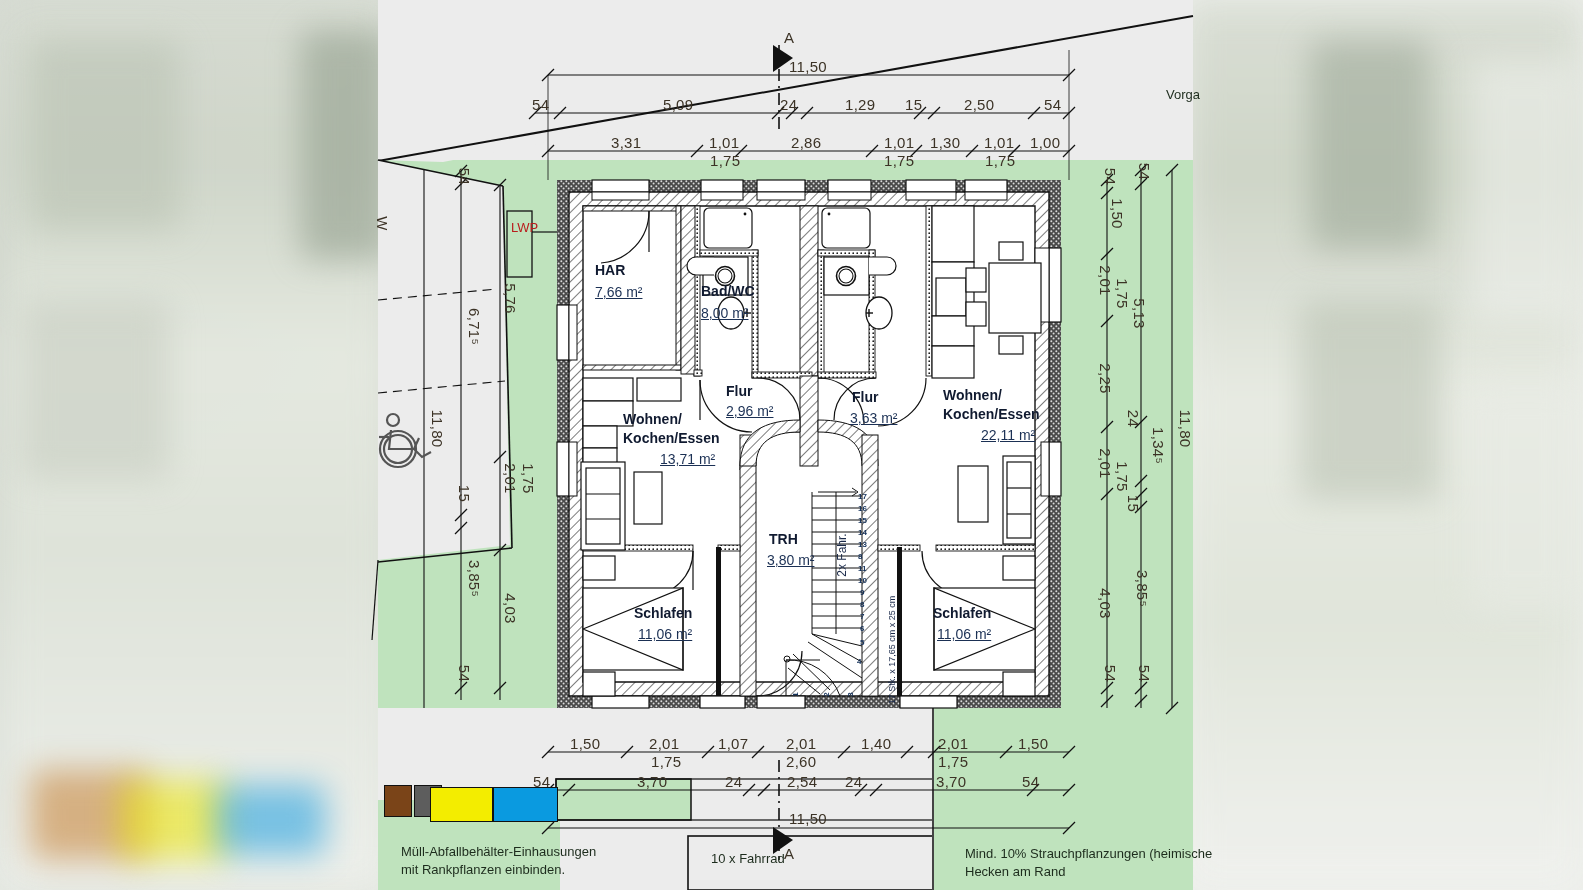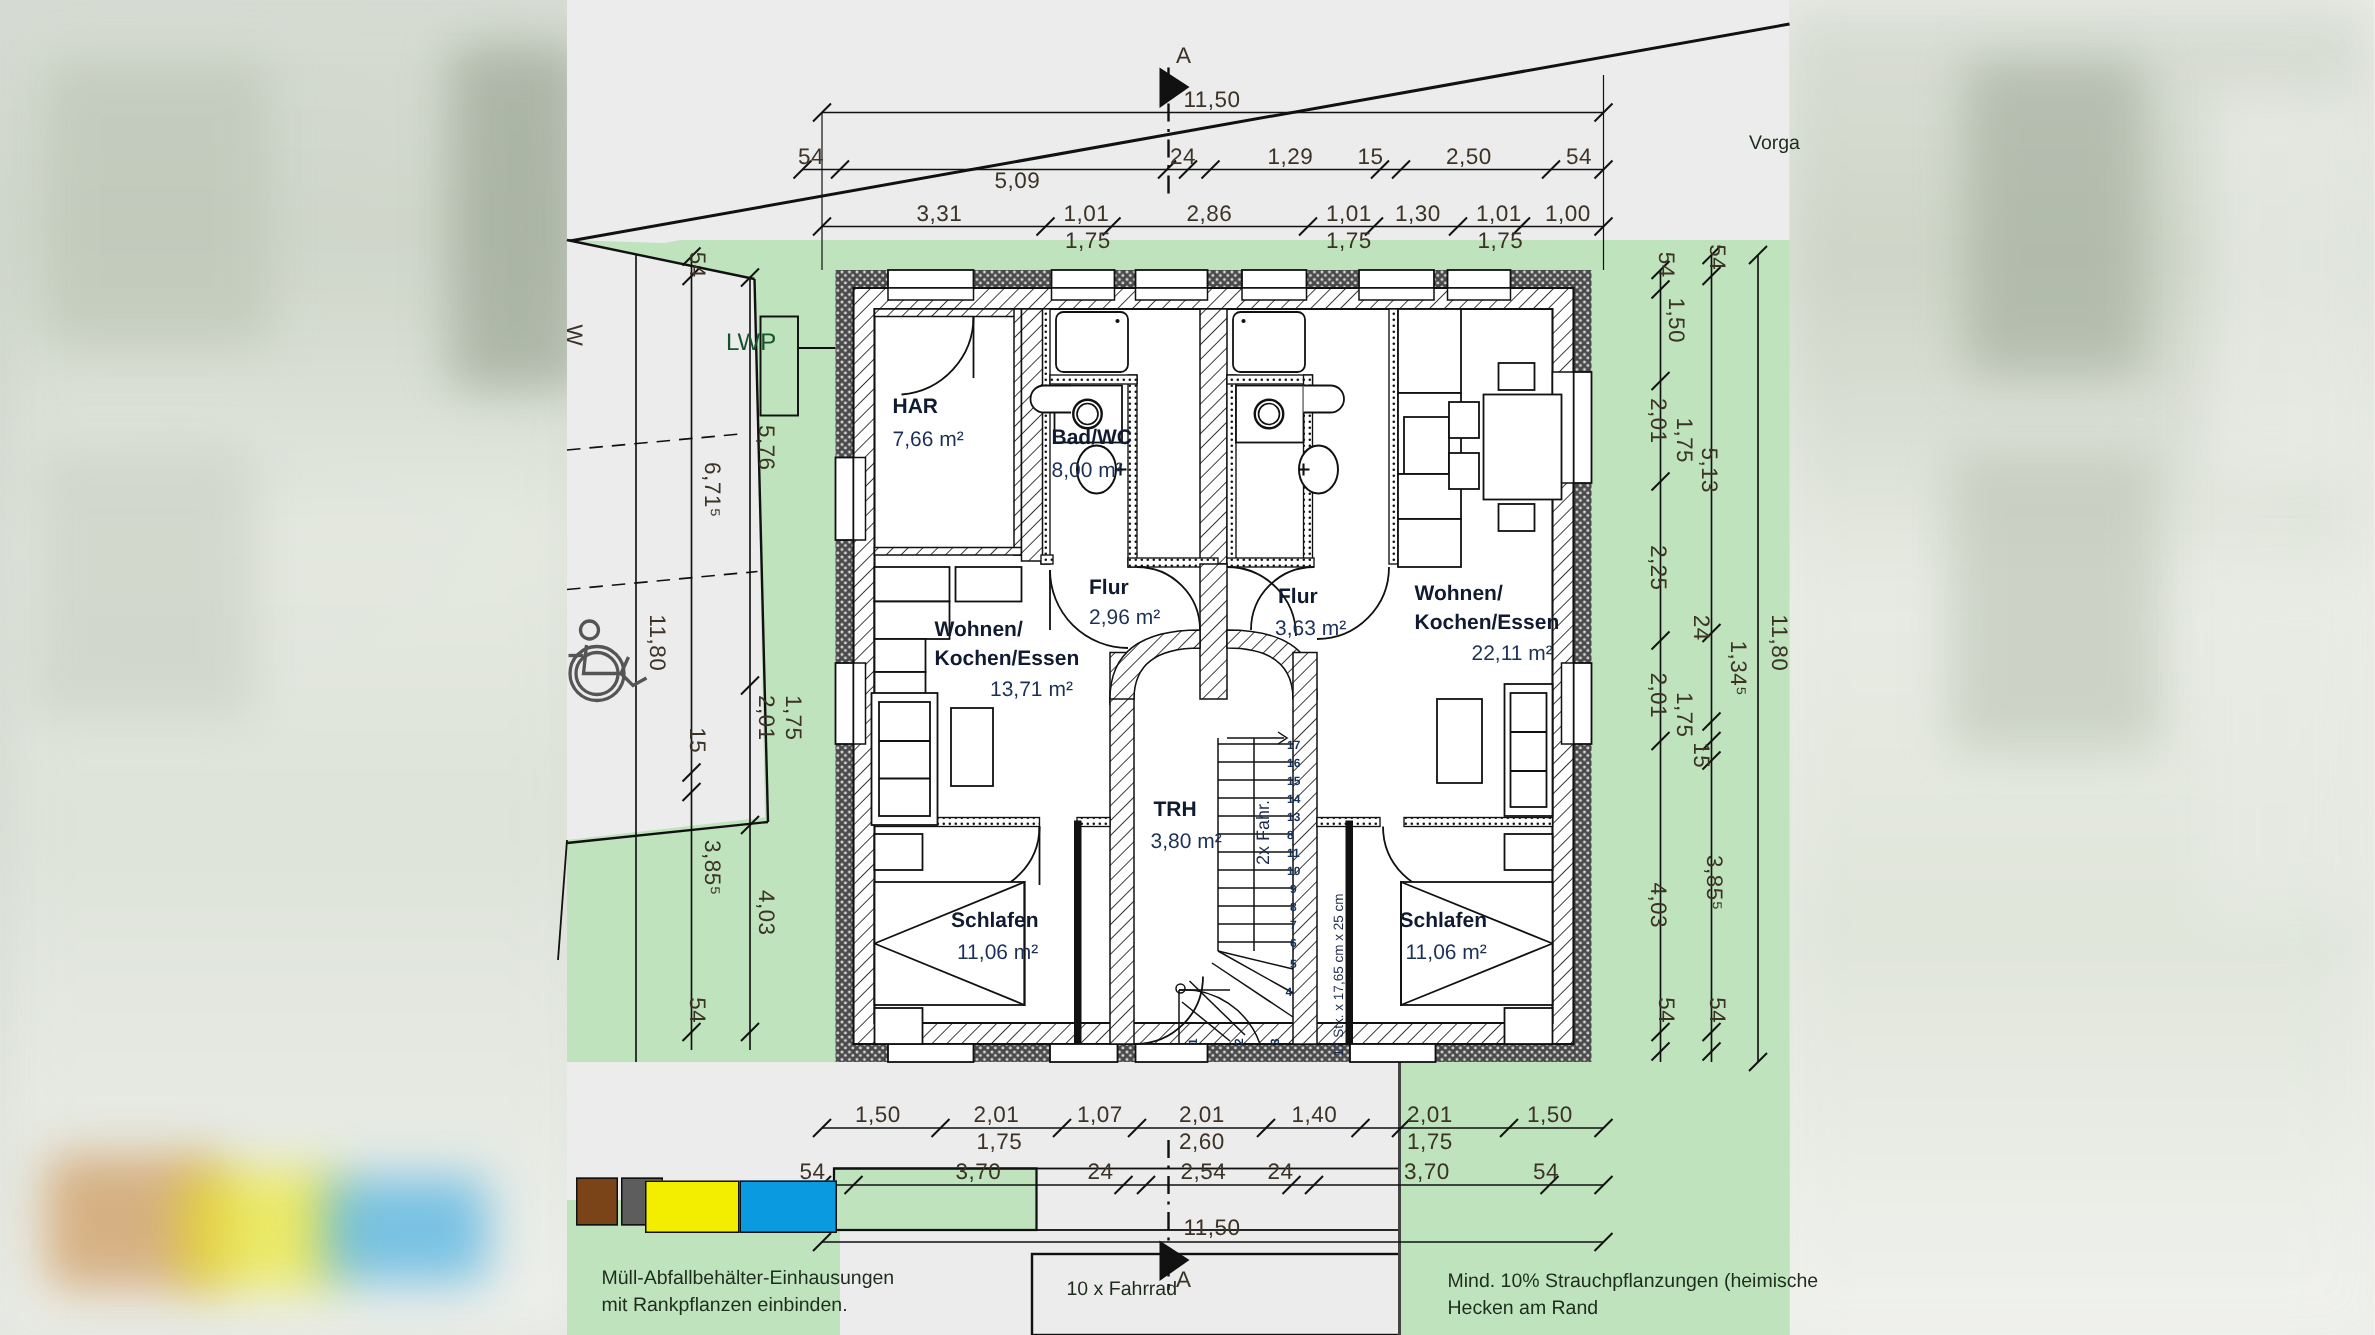--- a/index.html
+++ b/index.html
@@ -20,21 +20,21 @@
       filter:blur(18px);opacity:.95;}
   .blurdot{position:absolute;border-radius:10px;filter:blur(16px);opacity:.55;}
 
   svg{position:absolute;left:0;top:0;overflow:visible;}
 
   
   .t{position:absolute;white-space:nowrap;color:#1b2a4a;
      font-family:"Liberation Sans",sans-serif;}
   .dim{font-size:15px;color:#3c3326;letter-spacing:.3px;}
   .room{font-size:14px;font-weight:bold;color:#101a30;}
-  .area{font-size:14px;color:#1b3054;}
+  .area{font-size:14px;color:#1b3054;text-decoration:underline;}
   .note{font-size:13px;color:#1d2c1d;line-height:18px;text-align:center;}
   .rot90{transform:rotate(-90deg);}
   .rot90b{transform:rotate(90deg);}
 
   .stairno{position:absolute;font-size:8px;color:#16335c;font-weight:bold;}
 
   .bin{position:absolute;border:1.6px solid #111;}
 </style>
 </head>
 <body>
@@ -450,21 +450,21 @@
       <circle cx="393" cy="420" r="6"></circle>
       <path d="M391,430 L389,449 L414,449 L419,438"></path>
       <path d="M389,437 L379,437"></path>
       <path d="M414,449 L422,457 L431,452"></path>
     </g>
   </svg>
 
   <div class="t dim" style="left:789px;top:58px">11,50</div>
 
   <div class="t dim" style="left:532px;top:96px">54</div>
-  <div class="t dim" style="left:663px;top:112px">5,09</div>
+  <div class="t dim" style="left:663px;top:96px">5,09</div>
   <div class="t dim" style="left:780px;top:96px">24</div>
   <div class="t dim" style="left:845px;top:96px">1,29</div>
   <div class="t dim" style="left:905px;top:96px">15</div>
   <div class="t dim" style="left:964px;top:96px">2,50</div>
   <div class="t dim" style="left:1044px;top:96px">54</div>
 
   <div class="t dim" style="left:611px;top:134px">3,31</div>
   <div class="t dim" style="left:709px;top:134px">1,01</div>
   <div class="t dim" style="left:710px;top:152px">1,75</div>
   <div class="t dim" style="left:791px;top:134px">2,86</div>
@@ -526,21 +526,21 @@
   <div class="t dim rot90b" style="left:1136px;top:163px">54</div>
   <div class="t dim rot90b" style="left:1124px;top:305px">5,13</div>
   <div class="t dim rot90b" style="left:1140px;top:437px">1,34⁵</div>
   <div class="t dim rot90b" style="left:1125px;top:410px">24</div>
   <div class="t dim rot90b" style="left:1125px;top:495px">15</div>
   <div class="t dim rot90b" style="left:1124px;top:580px">3,85⁵</div>
   <div class="t dim rot90b" style="left:1136px;top:665px">54</div>
 
   <div class="t dim rot90b" style="left:1167px;top:420px">11,80</div>
 
-  <div class="t" style="left:484px;top:220px;font-size:16px;color:#14532d">LWP</div>
+  <div class="t" style="left:511px;top:220px;font-size:13px;color:#b91c1c">LWP</div>
 
   <div class="t room" style="left:595px;top:262px">HAR</div>
   <div class="t area" style="left:595px;top:284px">7,66 m²</div>
 
   <div class="t room" style="left:701px;top:283px">Bad/WC</div>
   <div class="t area" style="left:701px;top:305px">8,00 m²</div>
 
   <div class="t room" style="left:726px;top:383px">Flur</div>
   <div class="t area" style="left:726px;top:403px">2,96 m²</div>
 

